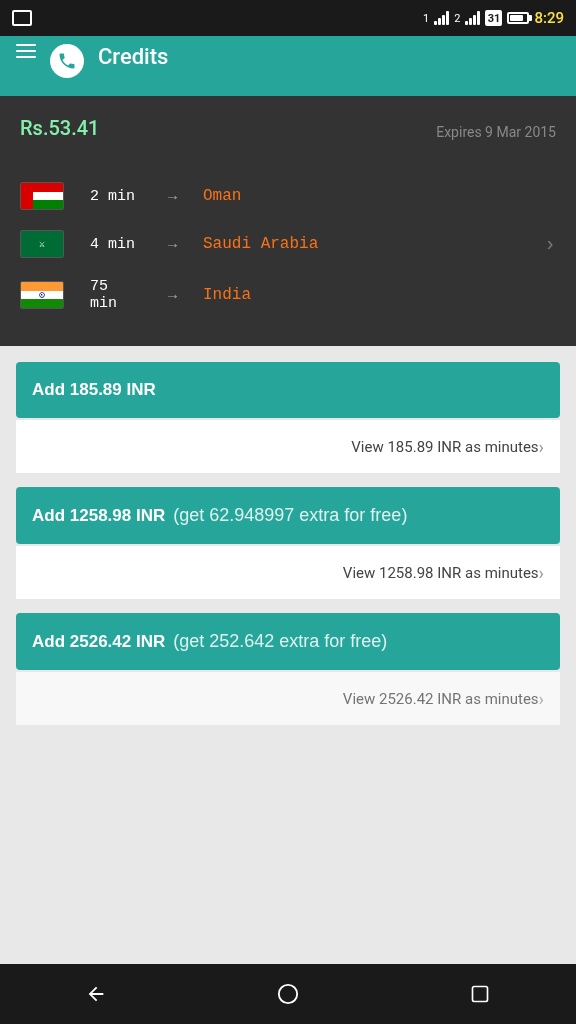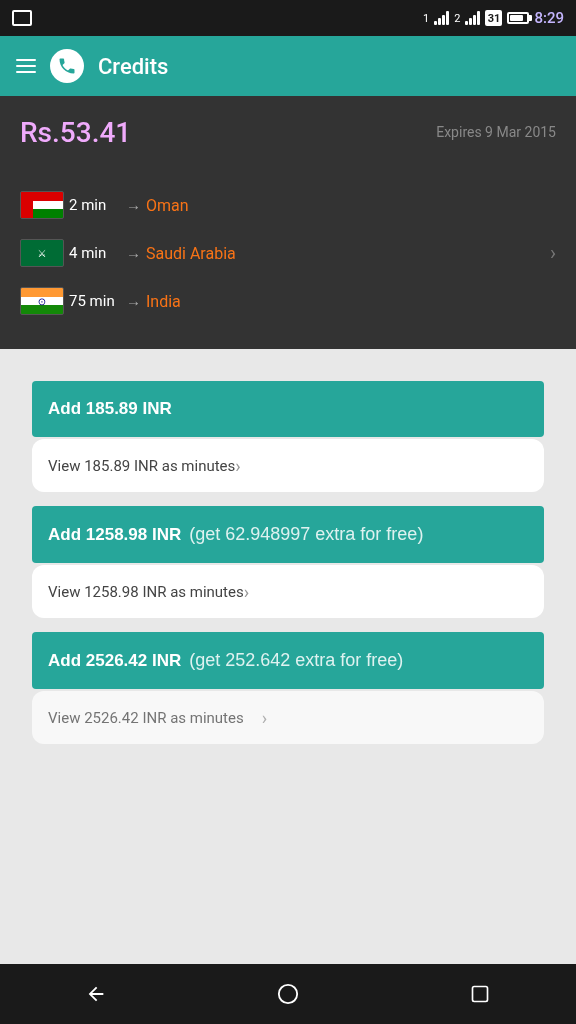--- a/index.html
+++ b/index.html
@@ -90,30 +90,29 @@
       height: 16px;
       display: flex;
       align-items: center;
       justify-content: center;
       border-radius: 2px;
       font-weight: bold;
     }
     .time-text {
       font-size: 15px;
       font-weight: 500;
-      color: #c4b5fd;
+      color: #fde047;
     }
 
     
     .app-bar {
       height: 60px;
       background: #26a69a;
       display: flex;
-      align-items: center;
-      padding: 16px 16px;
+      padding: 8px 16px;
       gap: 14px;
     }
     .hamburger-icon {
       display: flex;
       flex-direction: column;
       gap: 4px;
       cursor: pointer;
     }
     .hamburger-icon span {
       display: block;
@@ -140,41 +139,42 @@
       font-size: 22px;
       font-weight: 500;
     }
 
     
     .credits-section {
       background: #333333;
       padding: 20px 20px 24px 20px;
     }
     .credits-amount {
-      color: #f0abfc;
-      font-size: 28px;
+      color: #86efac;
+      font-size: 20px;
       font-weight: 500;
       margin-bottom: 16px;
     }
     .credits-expires {
       color: #888;
       font-size: 14px;
       text-align: right;
       margin-top: -28px;
       margin-bottom: 20px;
     }
     .credits-row-wrap {
       margin-top: 16px;
     }
     .credits-row {
       display: flex;
       align-items: center;
       padding: 10px 0;
-      gap: 5px;
+      gap: 26px;
       position: relative;
+      font-family: Liberation Mono, monospace;
     }
     .flag {
       width: 44px;
       height: 28px;
       border-radius: 2px;
       overflow: hidden;
       flex-shrink: 0;
       border: 1px solid #555;
     }
     
@@ -233,21 +233,21 @@
     }
     .chevron-right {
       color: #777;
       font-size: 20px;
       margin-left: auto;
     }
 
     
     .main-content {
       background: #e8e8e8;
-      padding: 32px;
+      padding: 16px;
       display: flex;
       flex-direction: column;
       gap: 0;
     }
 
     
     .add-btn {
       background: #26a69a;
       color: white;
       border: none;
@@ -264,25 +264,25 @@
     }
     .add-btn-extra {
       font-size: 18px;
       font-weight: 400;
       color: rgba(255,255,255,0.85);
     }
 
     
     .view-row {
       background: white;
-      border-radius: 12px;
+      border-radius: 0;
       padding: 16px 16px;
       display: flex;
       align-items: center;
-      justify-content: flex-start;
+      justify-content: flex-end;
       cursor: pointer;
       margin-top: 2px;
     }
     .view-row-text {
       color: #444;
       font-size: 15px;
     }
     .view-row-chevron {
       color: #999;
       font-size: 18px;
@@ -427,21 +427,21 @@
       <span class="view-row-text">View 1258.98 INR as minutes</span>
       <span class="view-row-chevron">›</span>
     </div>
   </div>
 
   <div class="package-group">
     <button class="add-btn">
       <span>Add 2526.42 INR</span>
       <span class="add-btn-extra">(get 252.642 extra for free)</span>
     </button>
-    <div class="view-row" style="opacity:0.7;gap:18px;">
+    <div class="view-row" style="opacity:0.7;">
       <span class="view-row-text">View 2526.42 INR as minutes</span>
       <span class="view-row-chevron">›</span>
     </div>
   </div>
 
 </div>
 
 <div class="nav-bar">
   <button class="nav-btn nav-back">
     <svg width="22" height="22" viewBox="0 0 24 24" fill="white">

